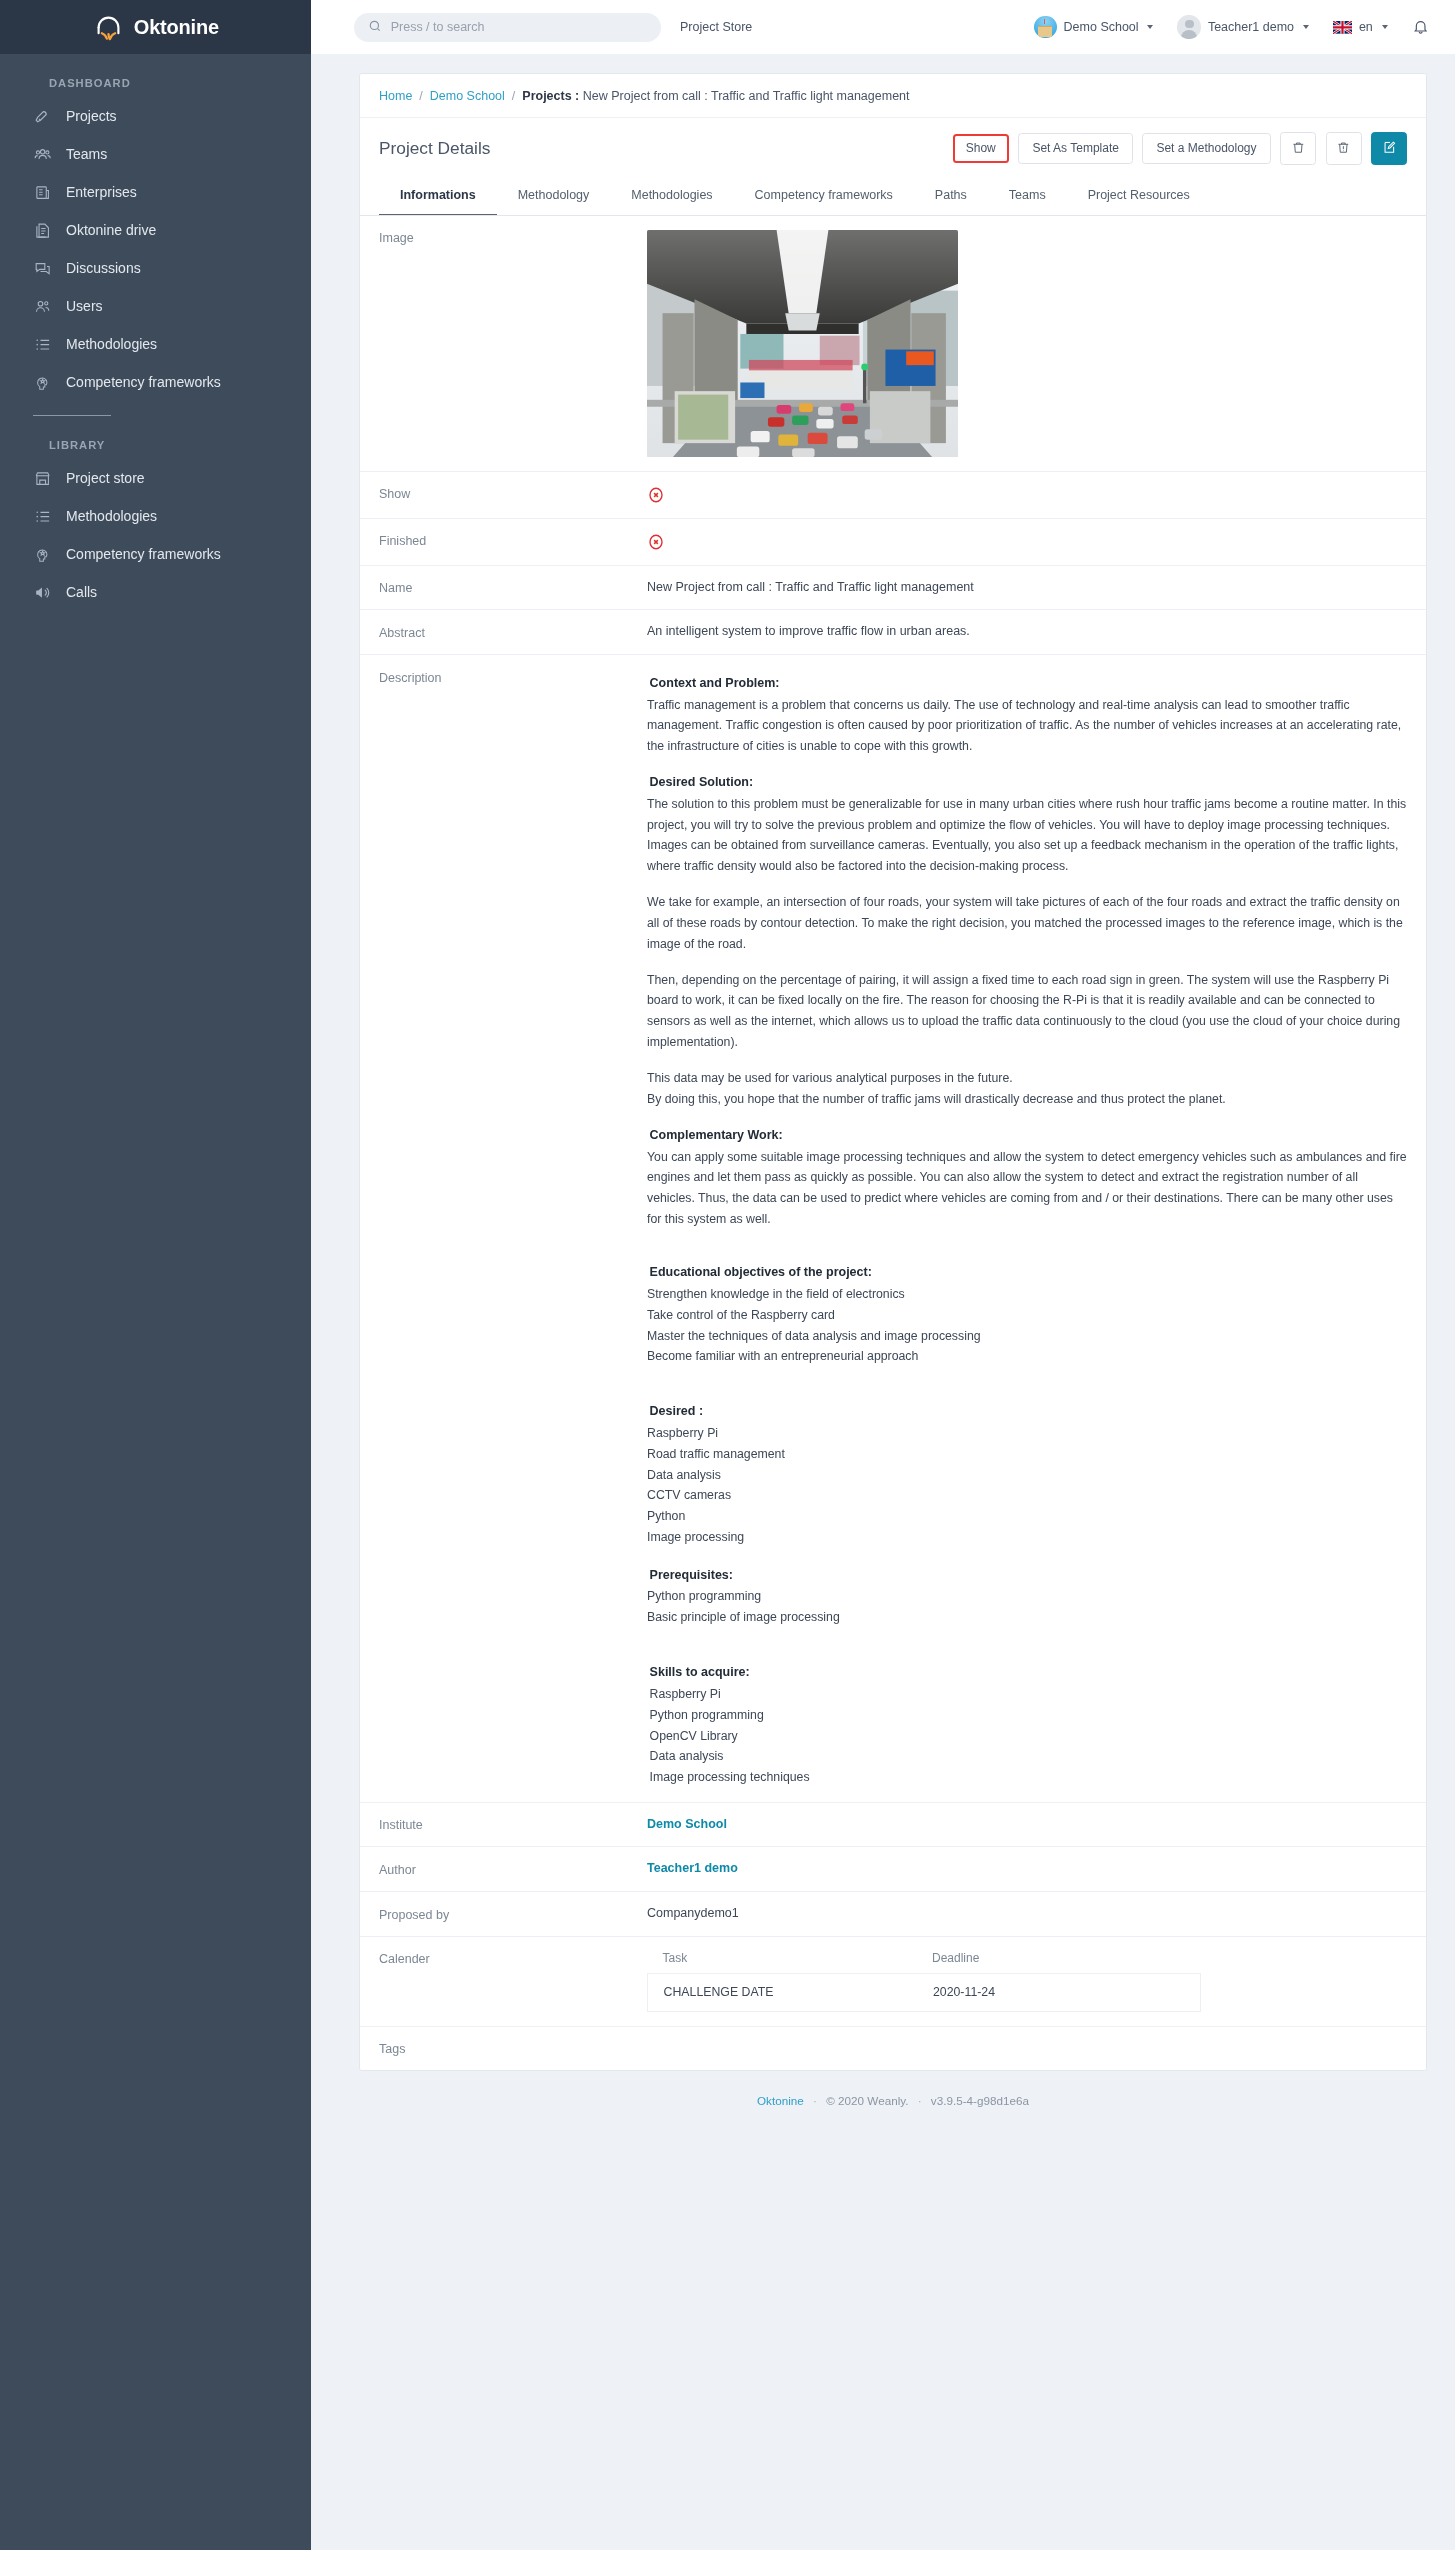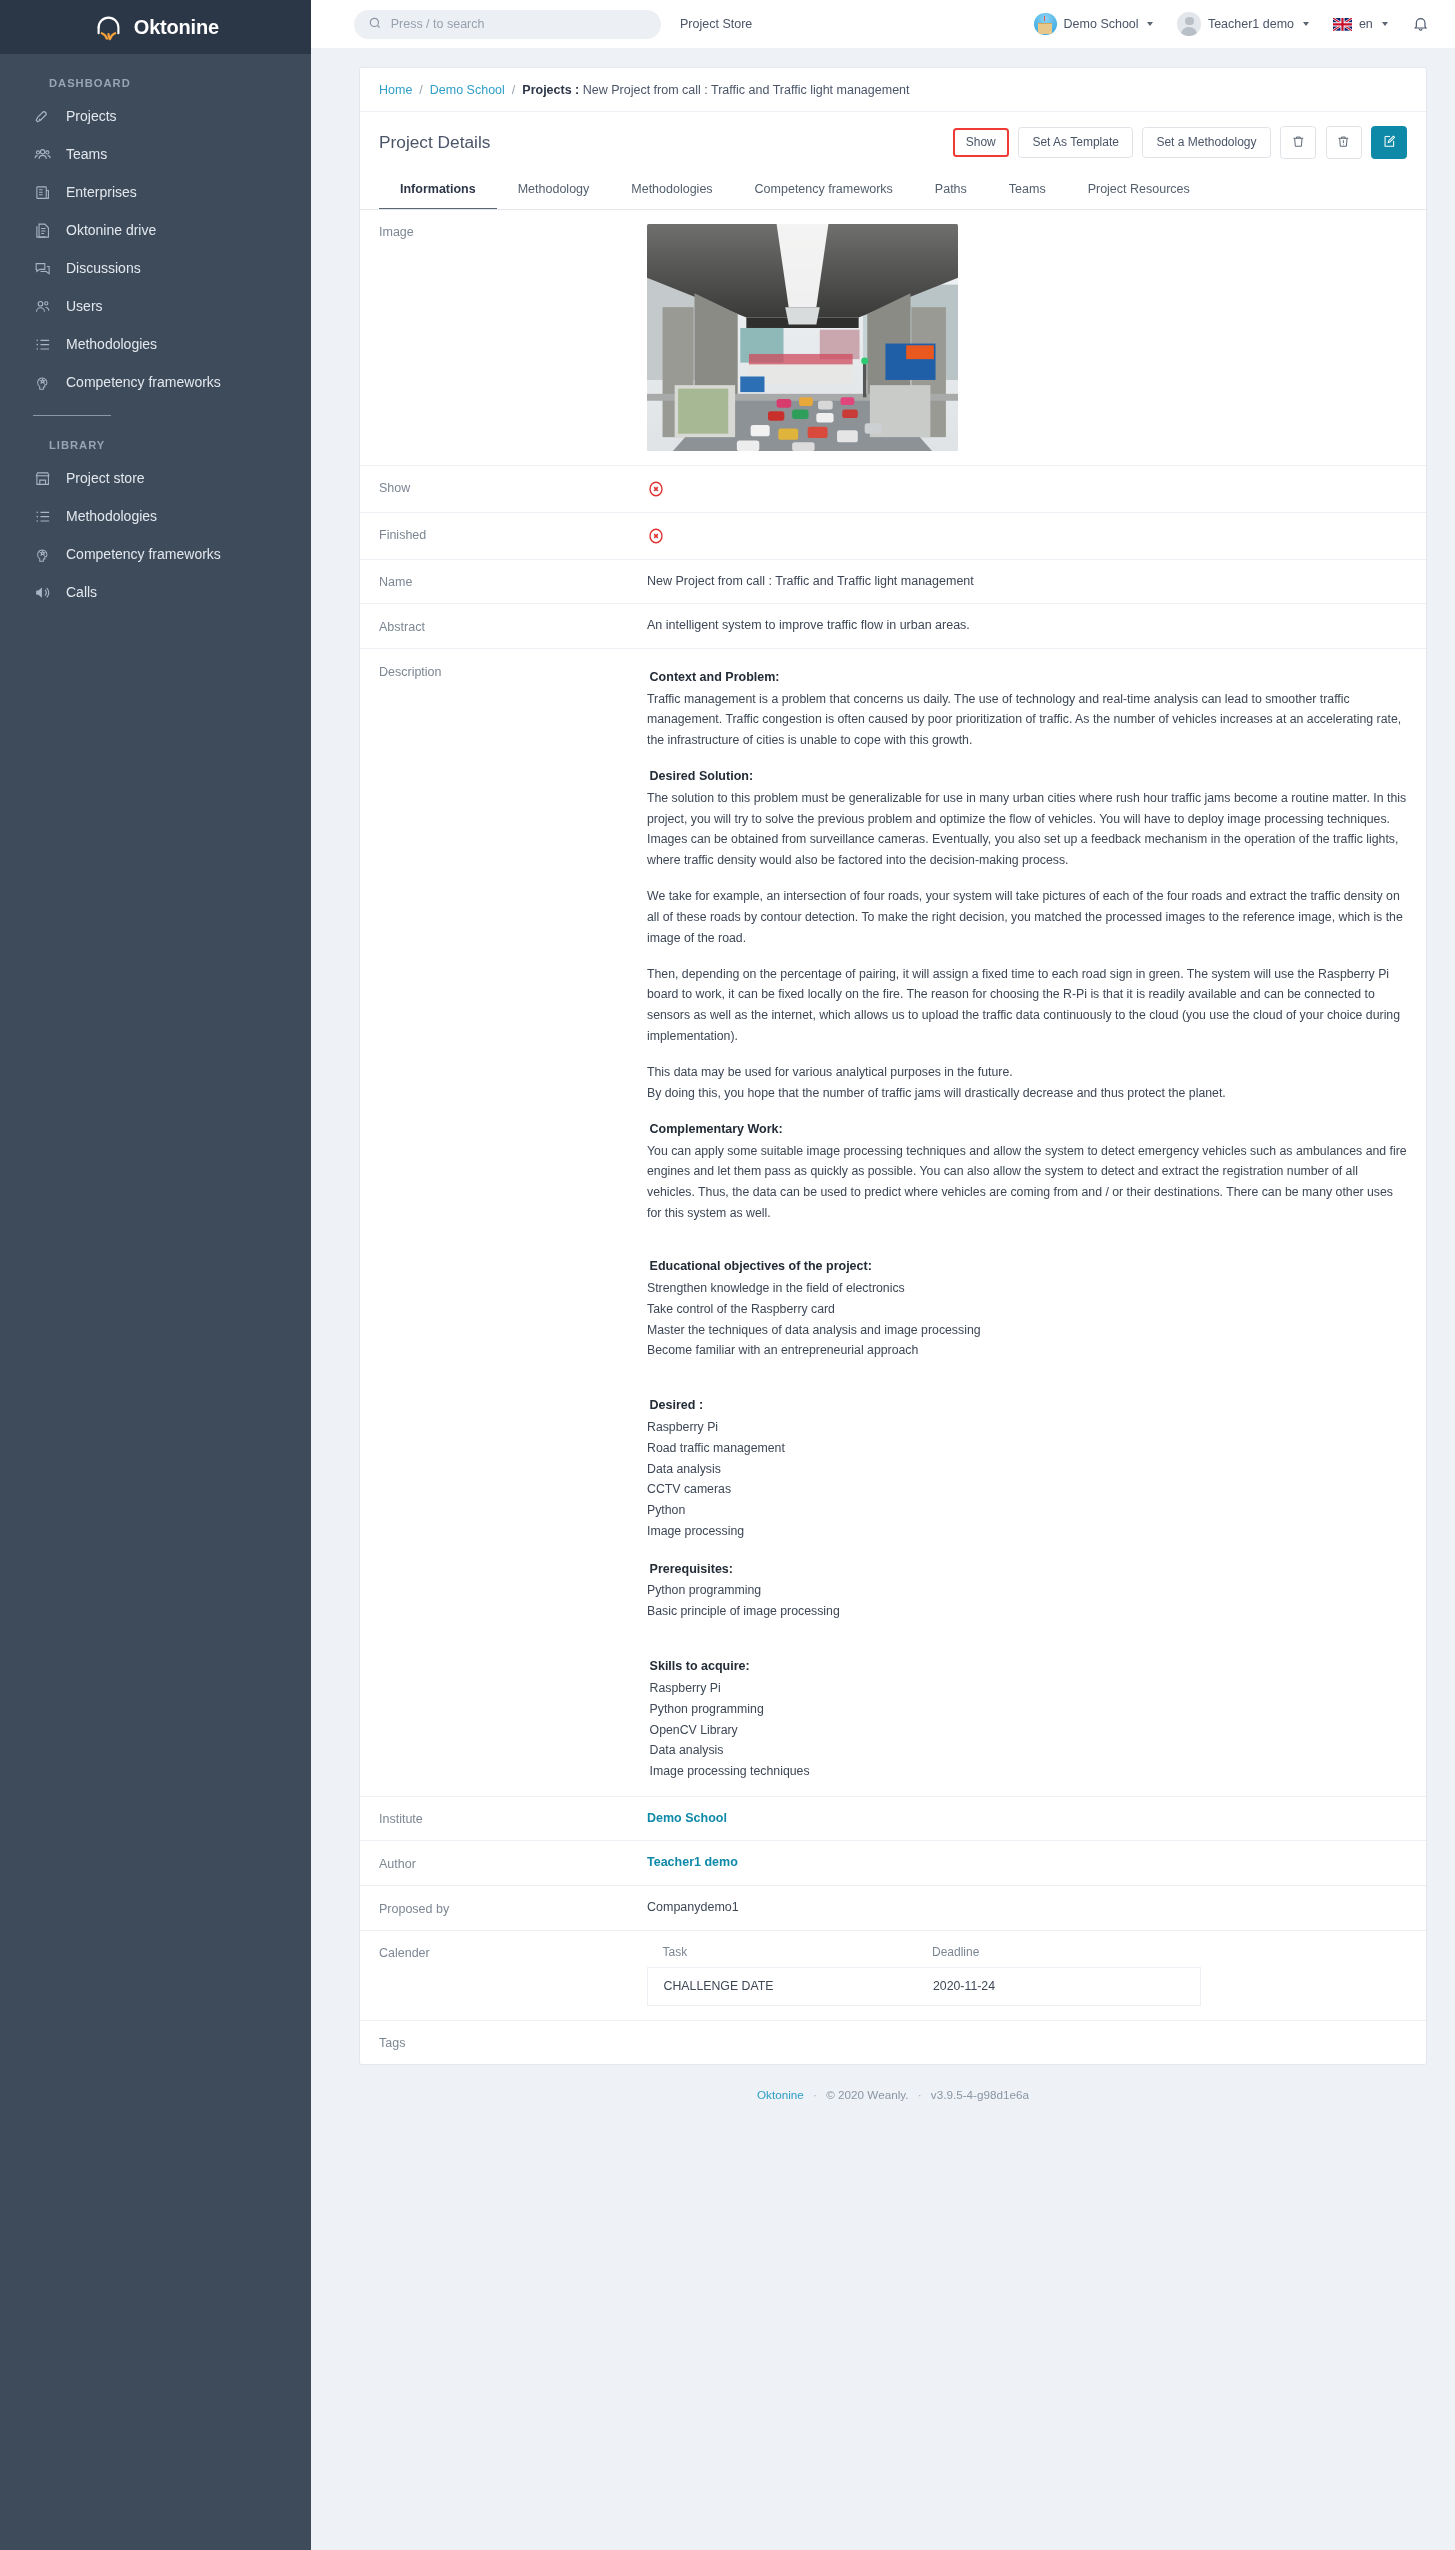--- a/index.html
+++ b/index.html
@@ -64,21 +64,21 @@
 
   
   .main {
     flex: 1 1 auto;
     min-width: 0;
     background: #eef1f5;
     display: flex;
     flex-direction: column;
   }
   .topbar {
-    height: 48px;
+    height: 54px;
     background: #ffffff;
     display: flex;
     align-items: center;
     padding: 0 26px 0 43px;
     gap: 19px;
   }
   .search-box {
     width: 307px;
     height: 29px;
     background: #eceff3;

